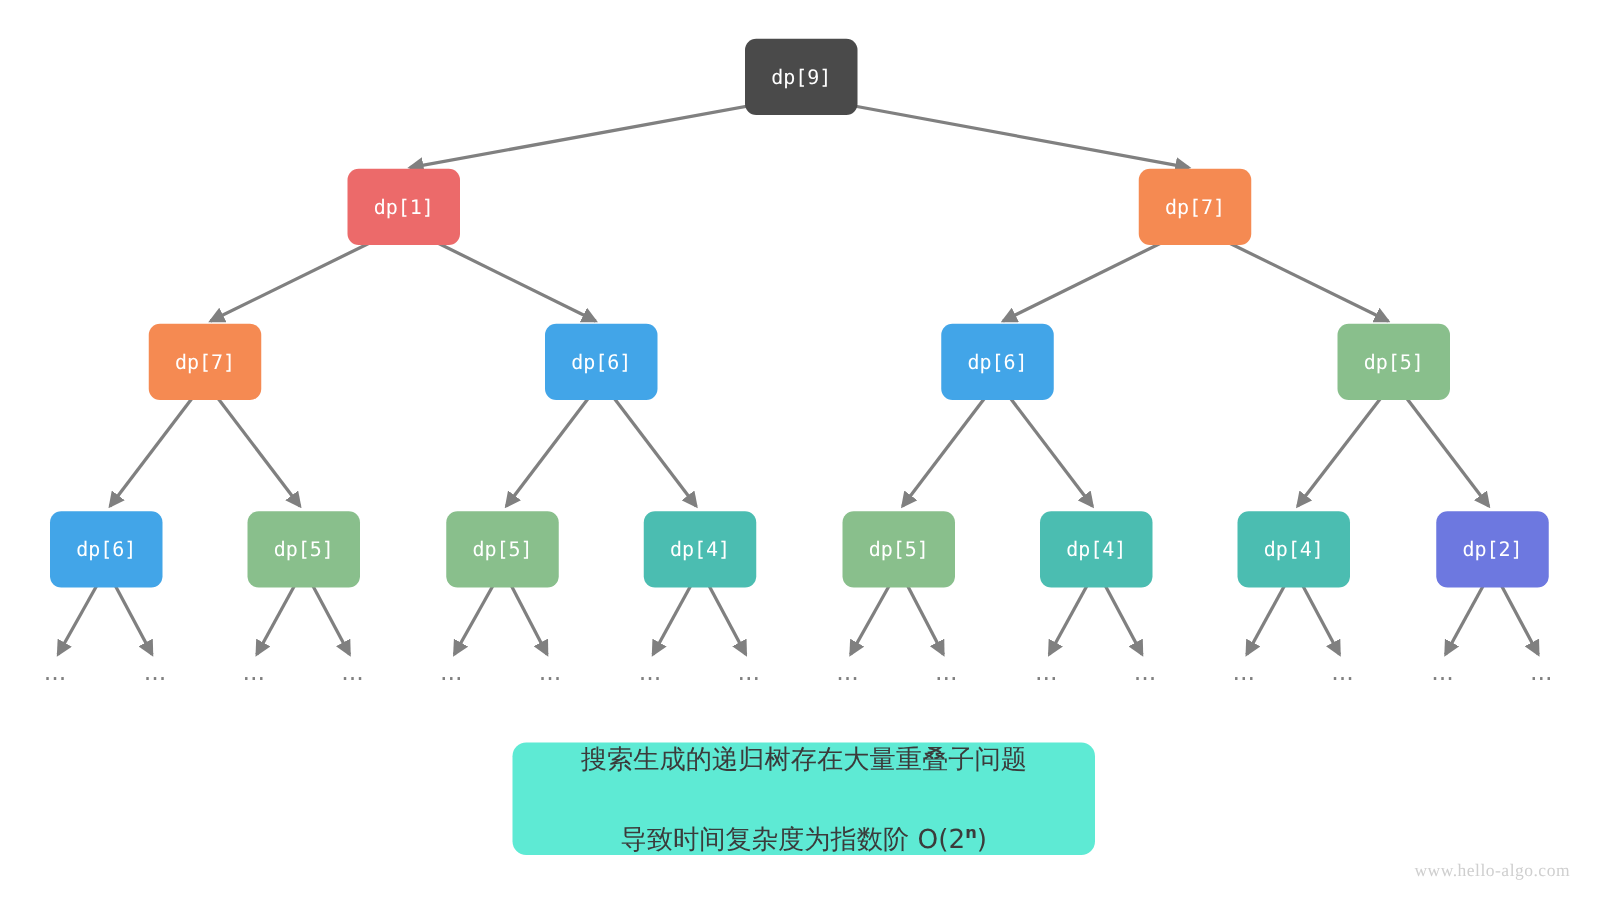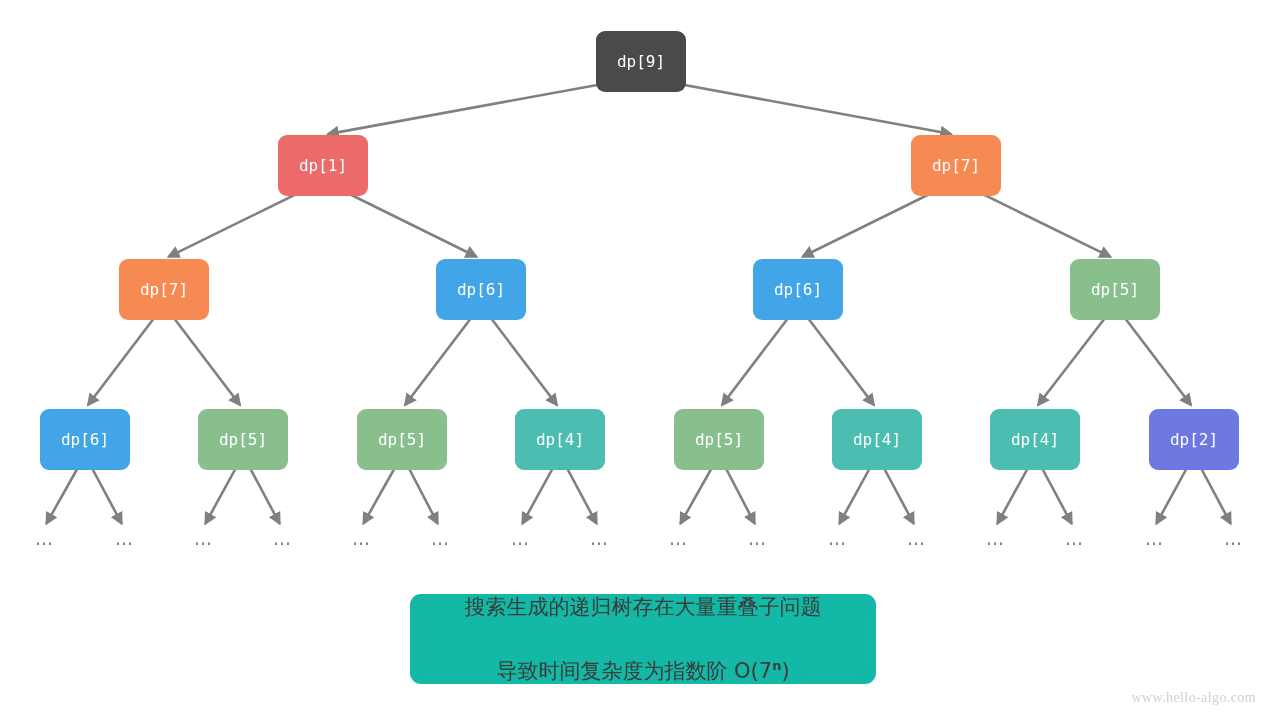--- a/index.html
+++ b/index.html
@@ -61,21 +61,21 @@
     font-size: 19px;
     line-height: 1;
   }
 
   #caption-box {
     position: absolute;
     left: 410px;
     top: 594px;
     width: 466px;
     height: 90px;
-    background: #14b8a6;
+    background: #5eead4;
     border-radius: 11px;
     display: flex;
     flex-direction: column;
     align-items: center;
     justify-content: center;
     box-sizing: border-box;
     gap: 31px;
   }
   .caption-line {
     color: #3b3b3b;
@@ -208,18 +208,18 @@
       <div class="ellipsis" style="left: 837px; top: 528px;">...</div>
       <div class="ellipsis" style="left: 916px; top: 528px;">...</div>
       <div class="ellipsis" style="left: 995px; top: 528px;">...</div>
       <div class="ellipsis" style="left: 1074px; top: 528px;">...</div>
       <div class="ellipsis" style="left: 1154px; top: 528px;">...</div>
       <div class="ellipsis" style="left: 1233px; top: 528px;">...</div>
     </div>
 
   <div id="caption-box">
     <div class="caption-line">搜索生成的递归树存在大量重叠子问题</div>
-    <div class="caption-line"><span>导致时间复杂度为指数阶  O(7</span><sup>n</sup><span>)</span></div>
+    <div class="caption-line"><span>导致时间复杂度为指数阶  O(2</span><sup>n</sup><span>)</span></div>
   </div>
 
   <div id="watermark">www.hello-algo.com</div>
 
 </div>
 
 </body></html>

